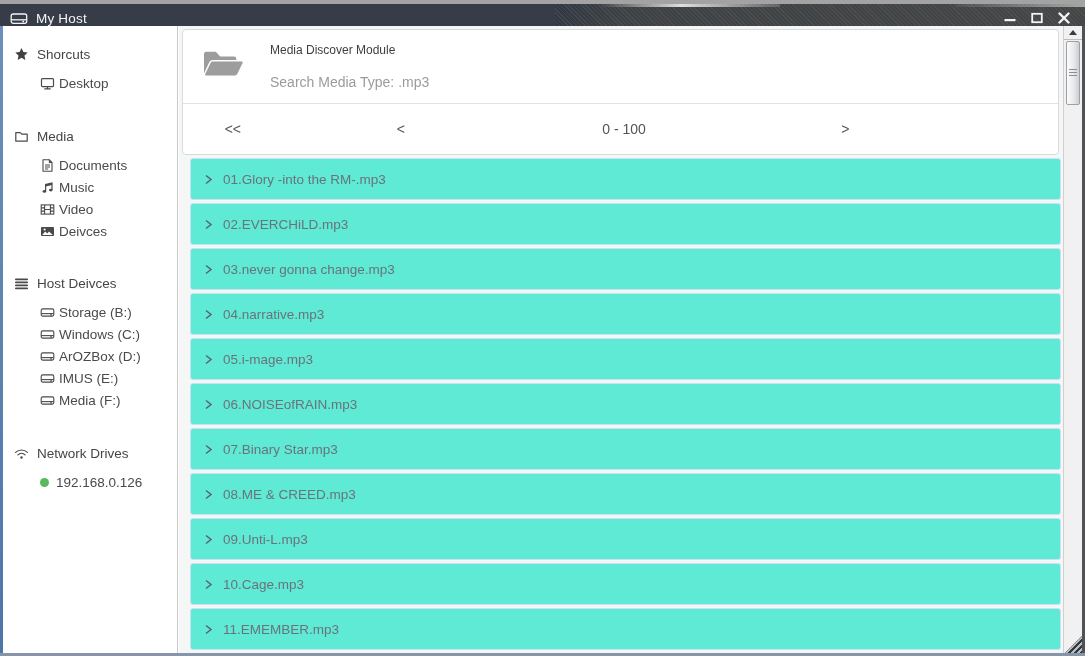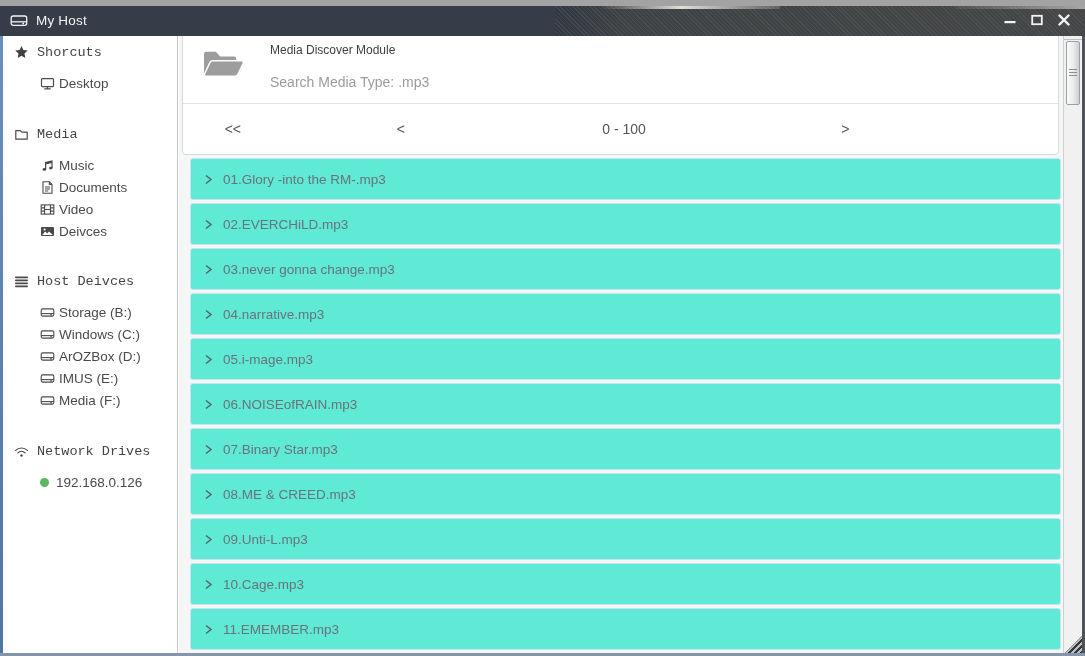--- a/index.html
+++ b/index.html
@@ -2,22 +2,22 @@
 <html><head>
 <meta charset="utf-8">
 <style>
   * { box-sizing: border-box; margin: 0; padding: 0; }
   html,body { width:1085px; height:656px; overflow:hidden; }
   body { font-family:"Liberation Sans", sans-serif; background:#777; }
 
   .window { position:relative; width:1085px; height:656px; background:#fff; overflow:hidden; }
 
   
-  .titlebar { position:absolute; top:0; left:0; right:0; height:36px;
-    background:#363d48; border-top:6px solid #a3a3a3; z-index:30; }
+  .titlebar { position:absolute; top:0; left:0; right:0; height:26px;
+    background:#363d48; border-top:4px solid #a3a3a3; z-index:30; }
   .titlebar-texture { position:absolute; top:0; bottom:0; left:555px; right:0;
     background:
       linear-gradient(100deg, rgba(86,82,70,0) 0px, rgba(96,90,74,.30) 70px, rgba(99,94,80,.38) 100%),
       repeating-linear-gradient(45deg, rgba(255,255,255,.05) 0 1px, rgba(0,0,0,.10) 1px 3px); }
   .titlebar-snow { position:absolute; top:0; left:600px; width:180px; height:3px;
     background:linear-gradient(90deg, rgba(255,255,255,0), rgba(250,250,245,.85) 45%, rgba(255,255,255,.15)); }
   .titlebar-snow2 { position:absolute; top:0; right:0; width:130px; height:3px;
     background:linear-gradient(90deg, rgba(255,255,255,.05), rgba(245,245,240,.55)); }
   .titlebar-left { position:absolute; left:10px; top:2px; height:24px; display:flex; align-items:center; gap:8px; }
   .window-title { color:#f2f3f5; font-size:13.5px; letter-spacing:.2px; }
@@ -27,22 +27,22 @@
   
   .edge-left  { position:absolute; left:0; top:26px; bottom:0; width:3px;
     background:linear-gradient(180deg,#6b8fbe,#4d76a6); z-index:20; }
   .edge-right { position:absolute; right:0; top:26px; bottom:0; width:3px; background:#4f5357; z-index:20; }
   .edge-bottom{ position:absolute; left:0; right:0; bottom:0; height:3px; background:#8695aa; z-index:20; }
 
   
   .sidebar { position:absolute; left:3px; top:26px; bottom:3px; width:175px;
     background:#fff; border-right:1px solid #c9c9c9; padding-top:16px; z-index:5; }
   .side-section { margin-bottom:0; }
-  .side-header { display:flex; align-items:center; gap:8px; padding-left:11px; height:20px;
-    font-size:13.5px; color:#454545;font-family:Liberation Mono, monospace; }
+  .side-header { display:flex; align-items:flex-end; gap:8px; padding-left:11px; height:20px;
+    font-size:13.5px; color:#454545; }
   .side-items { margin-top:10px; }
   .side-item { display:flex; align-items:center; gap:4px; padding-left:37px; height:22px;
     font-size:13.5px; color:#4a4a4a; cursor:pointer; }
   .sec-media { margin-top:30px; } .sec-hosts { margin-top:29px; } .sec-net { margin-top:30px; }
   .icon { display:inline-flex; align-items:center; justify-content:center; flex:0 0 auto; }
   .dot-icon { width:9px; height:9px; border-radius:50%; background:#5cb85c; margin-right:3px; }
 
   
   .main { position:absolute; left:179px; right:22px; top:26px; bottom:3px;
     background:#f5f6f6; overflow:hidden; }
@@ -146,38 +146,38 @@
         <span class="icon">
           <svg width="15" height="15" viewBox="0 0 15 15" fill="none" stroke="#4a4a4a" stroke-width="1.2" stroke-linejoin="round">
             <path d="M1.8 12.2 V3.6 H6.2 L7.8 5.2 H13.2 V12.2 Z"></path>
             </svg>
         </span>
         <span>Media</span>
       </div>
       <div class="side-items">
         <div class="side-item">
           <span class="icon">
+            <svg width="15" height="15" viewBox="0 0 15 15" fill="none" stroke="#4a4a4a" stroke-width="1.1" stroke-linejoin="round">
+              <path d="M3 1.8 H9.4 L12 4.4 V13.2 H3 Z"></path>
+                <path d="M9.4 1.8 V4.4 H12"></path>
+                <path d="M5 7 H10 M5 9 H10 M5 11 H8.2"></path>
+              </svg>
+          </span>
+          <span>Documents</span>
+        </div>
+        <div class="side-item">
+          <span class="icon">
             <svg width="15" height="15" viewBox="0 0 15 15">
               <path d="M5.6 11.3 V4.4 L12 3.1 V10" stroke="#4a4a4a" stroke-width="1.2" fill="none"></path>
               <path d="M5.6 4.4 L12 3.1 V5.1 L5.6 6.4 Z" fill="#4a4a4a"></path>
               <ellipse cx="4.4" cy="11.4" rx="1.8" ry="1.3" fill="#4a4a4a"></ellipse>
               <ellipse cx="10.8" cy="10.1" rx="1.8" ry="1.3" fill="#4a4a4a"></ellipse>
               </svg>
           </span>
           <span>Music</span>
-        </div>
-        <div class="side-item">
-          <span class="icon">
-            <svg width="15" height="15" viewBox="0 0 15 15" fill="none" stroke="#4a4a4a" stroke-width="1.1" stroke-linejoin="round">
-              <path d="M3 1.8 H9.4 L12 4.4 V13.2 H3 Z"></path>
-                <path d="M9.4 1.8 V4.4 H12"></path>
-                <path d="M5 7 H10 M5 9 H10 M5 11 H8.2"></path>
-              </svg>
-          </span>
-          <span>Documents</span>
         </div>
         <div class="side-item">
           <span class="icon">
             <svg width="15" height="15" viewBox="0 0 15 15" fill="none" stroke="#4a4a4a" stroke-width="1.1">
               <rect x="1.2" y="2.9" width="12.6" height="9.2"></rect>
               <path d="M4.6 2.9 V12.1 M10.4 2.9 V12.1 M4.6 7.5 H10.4 M1.2 5.9 H4.6 M1.2 9.1 H4.6 M10.4 5.9 H13.8 M10.4 9.1 H13.8"></path>
               </svg>
           </span>
           <span>Video</span>
         </div>

